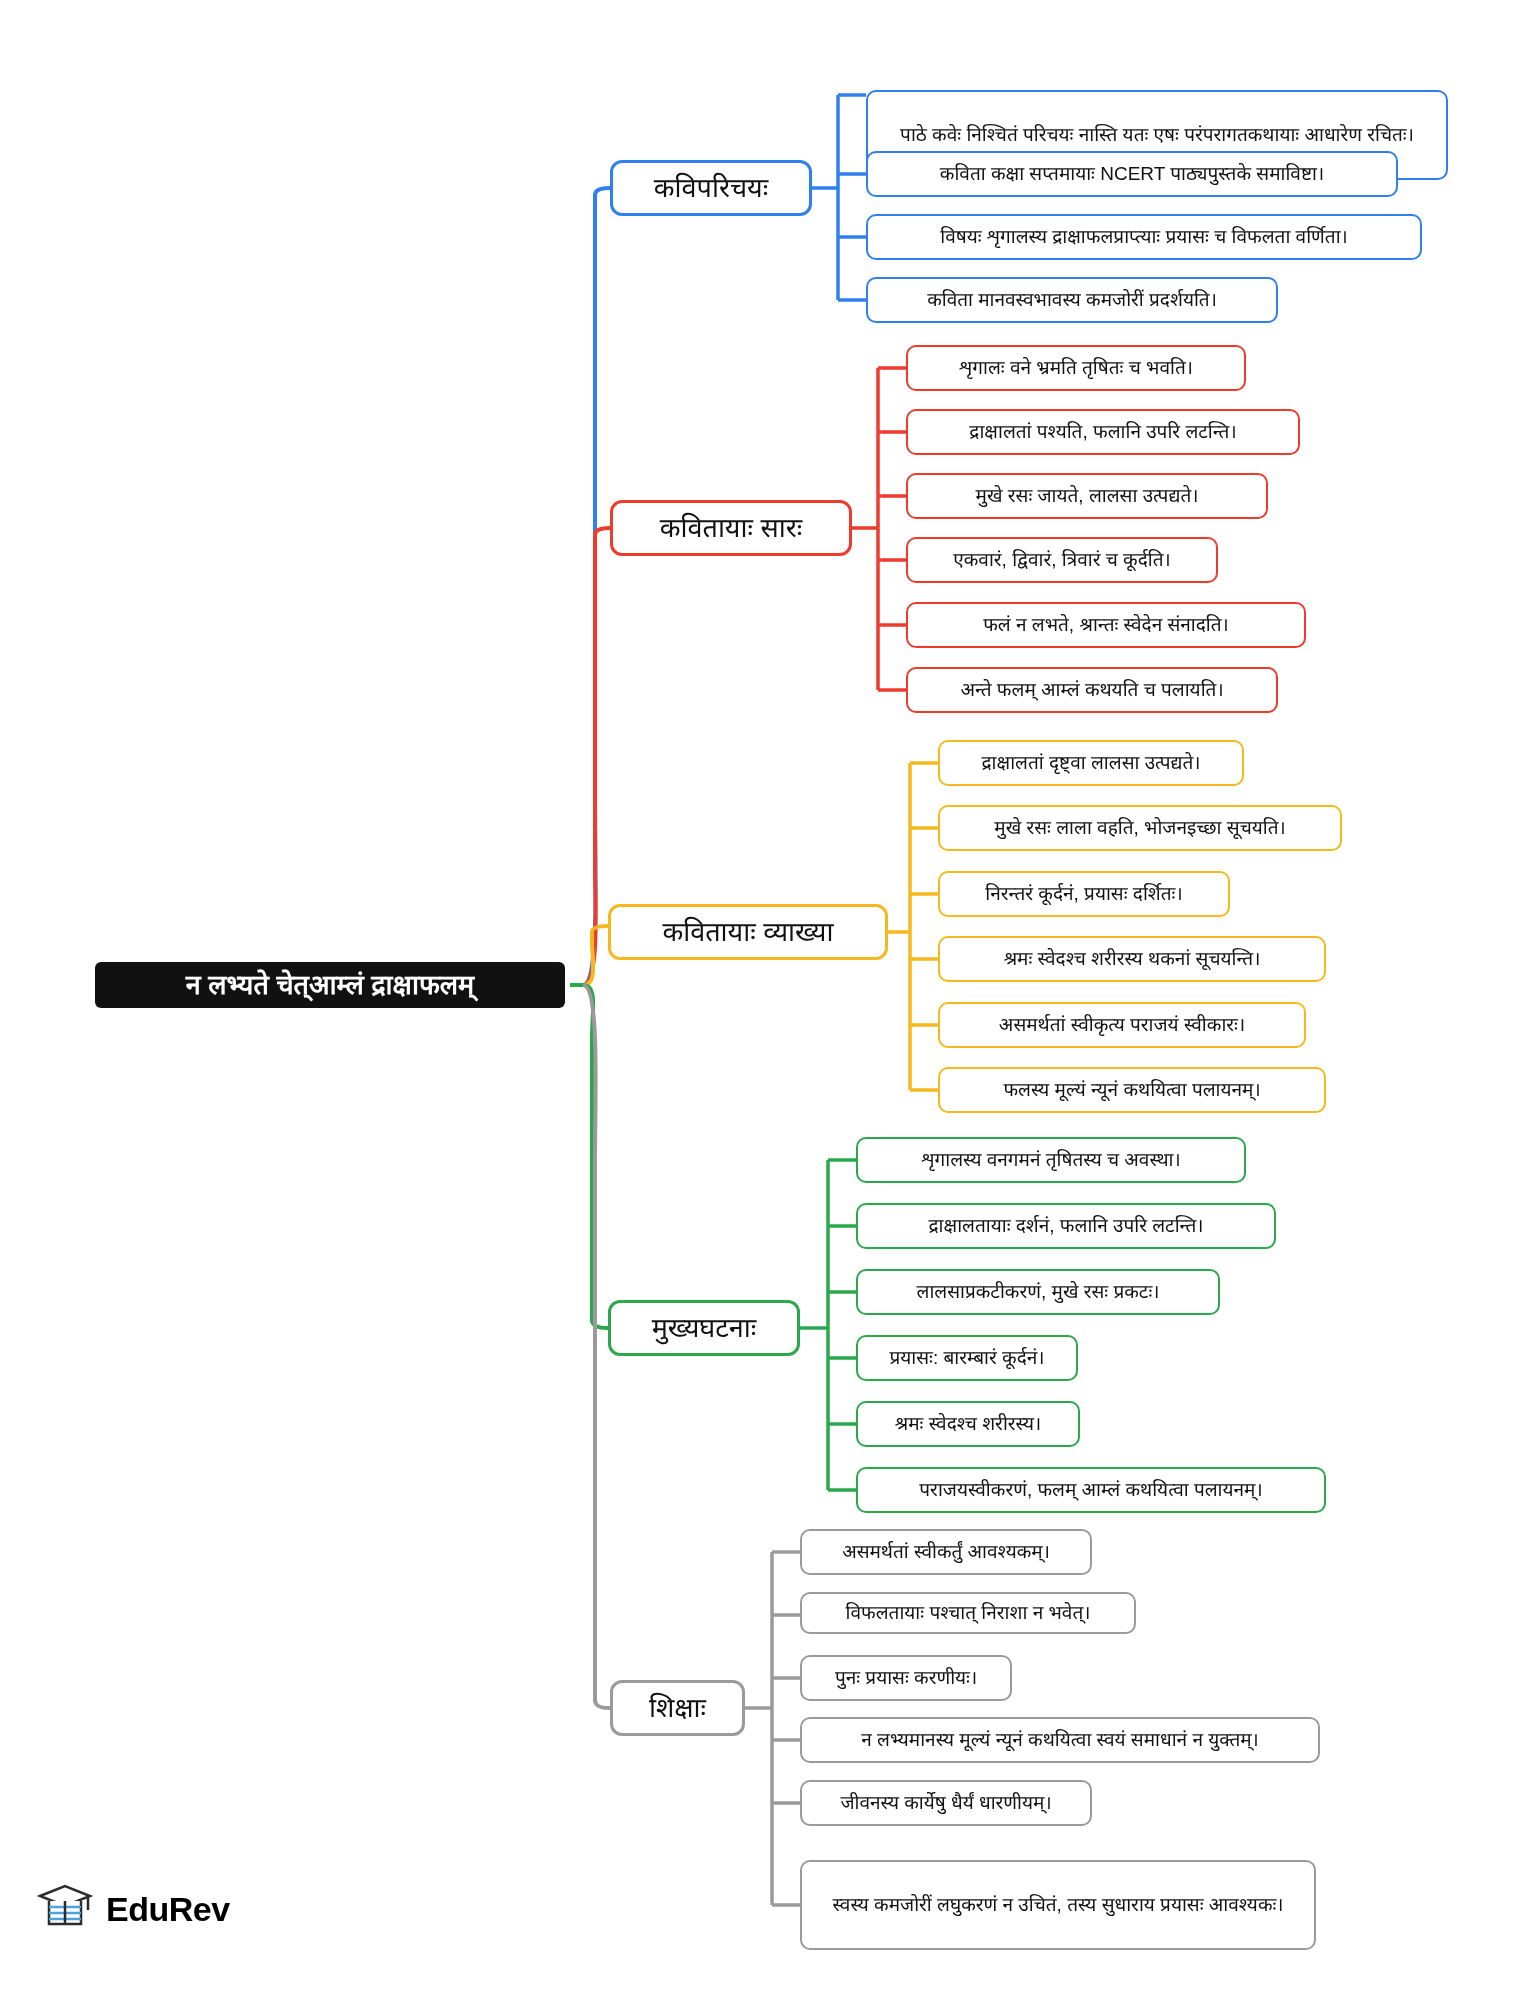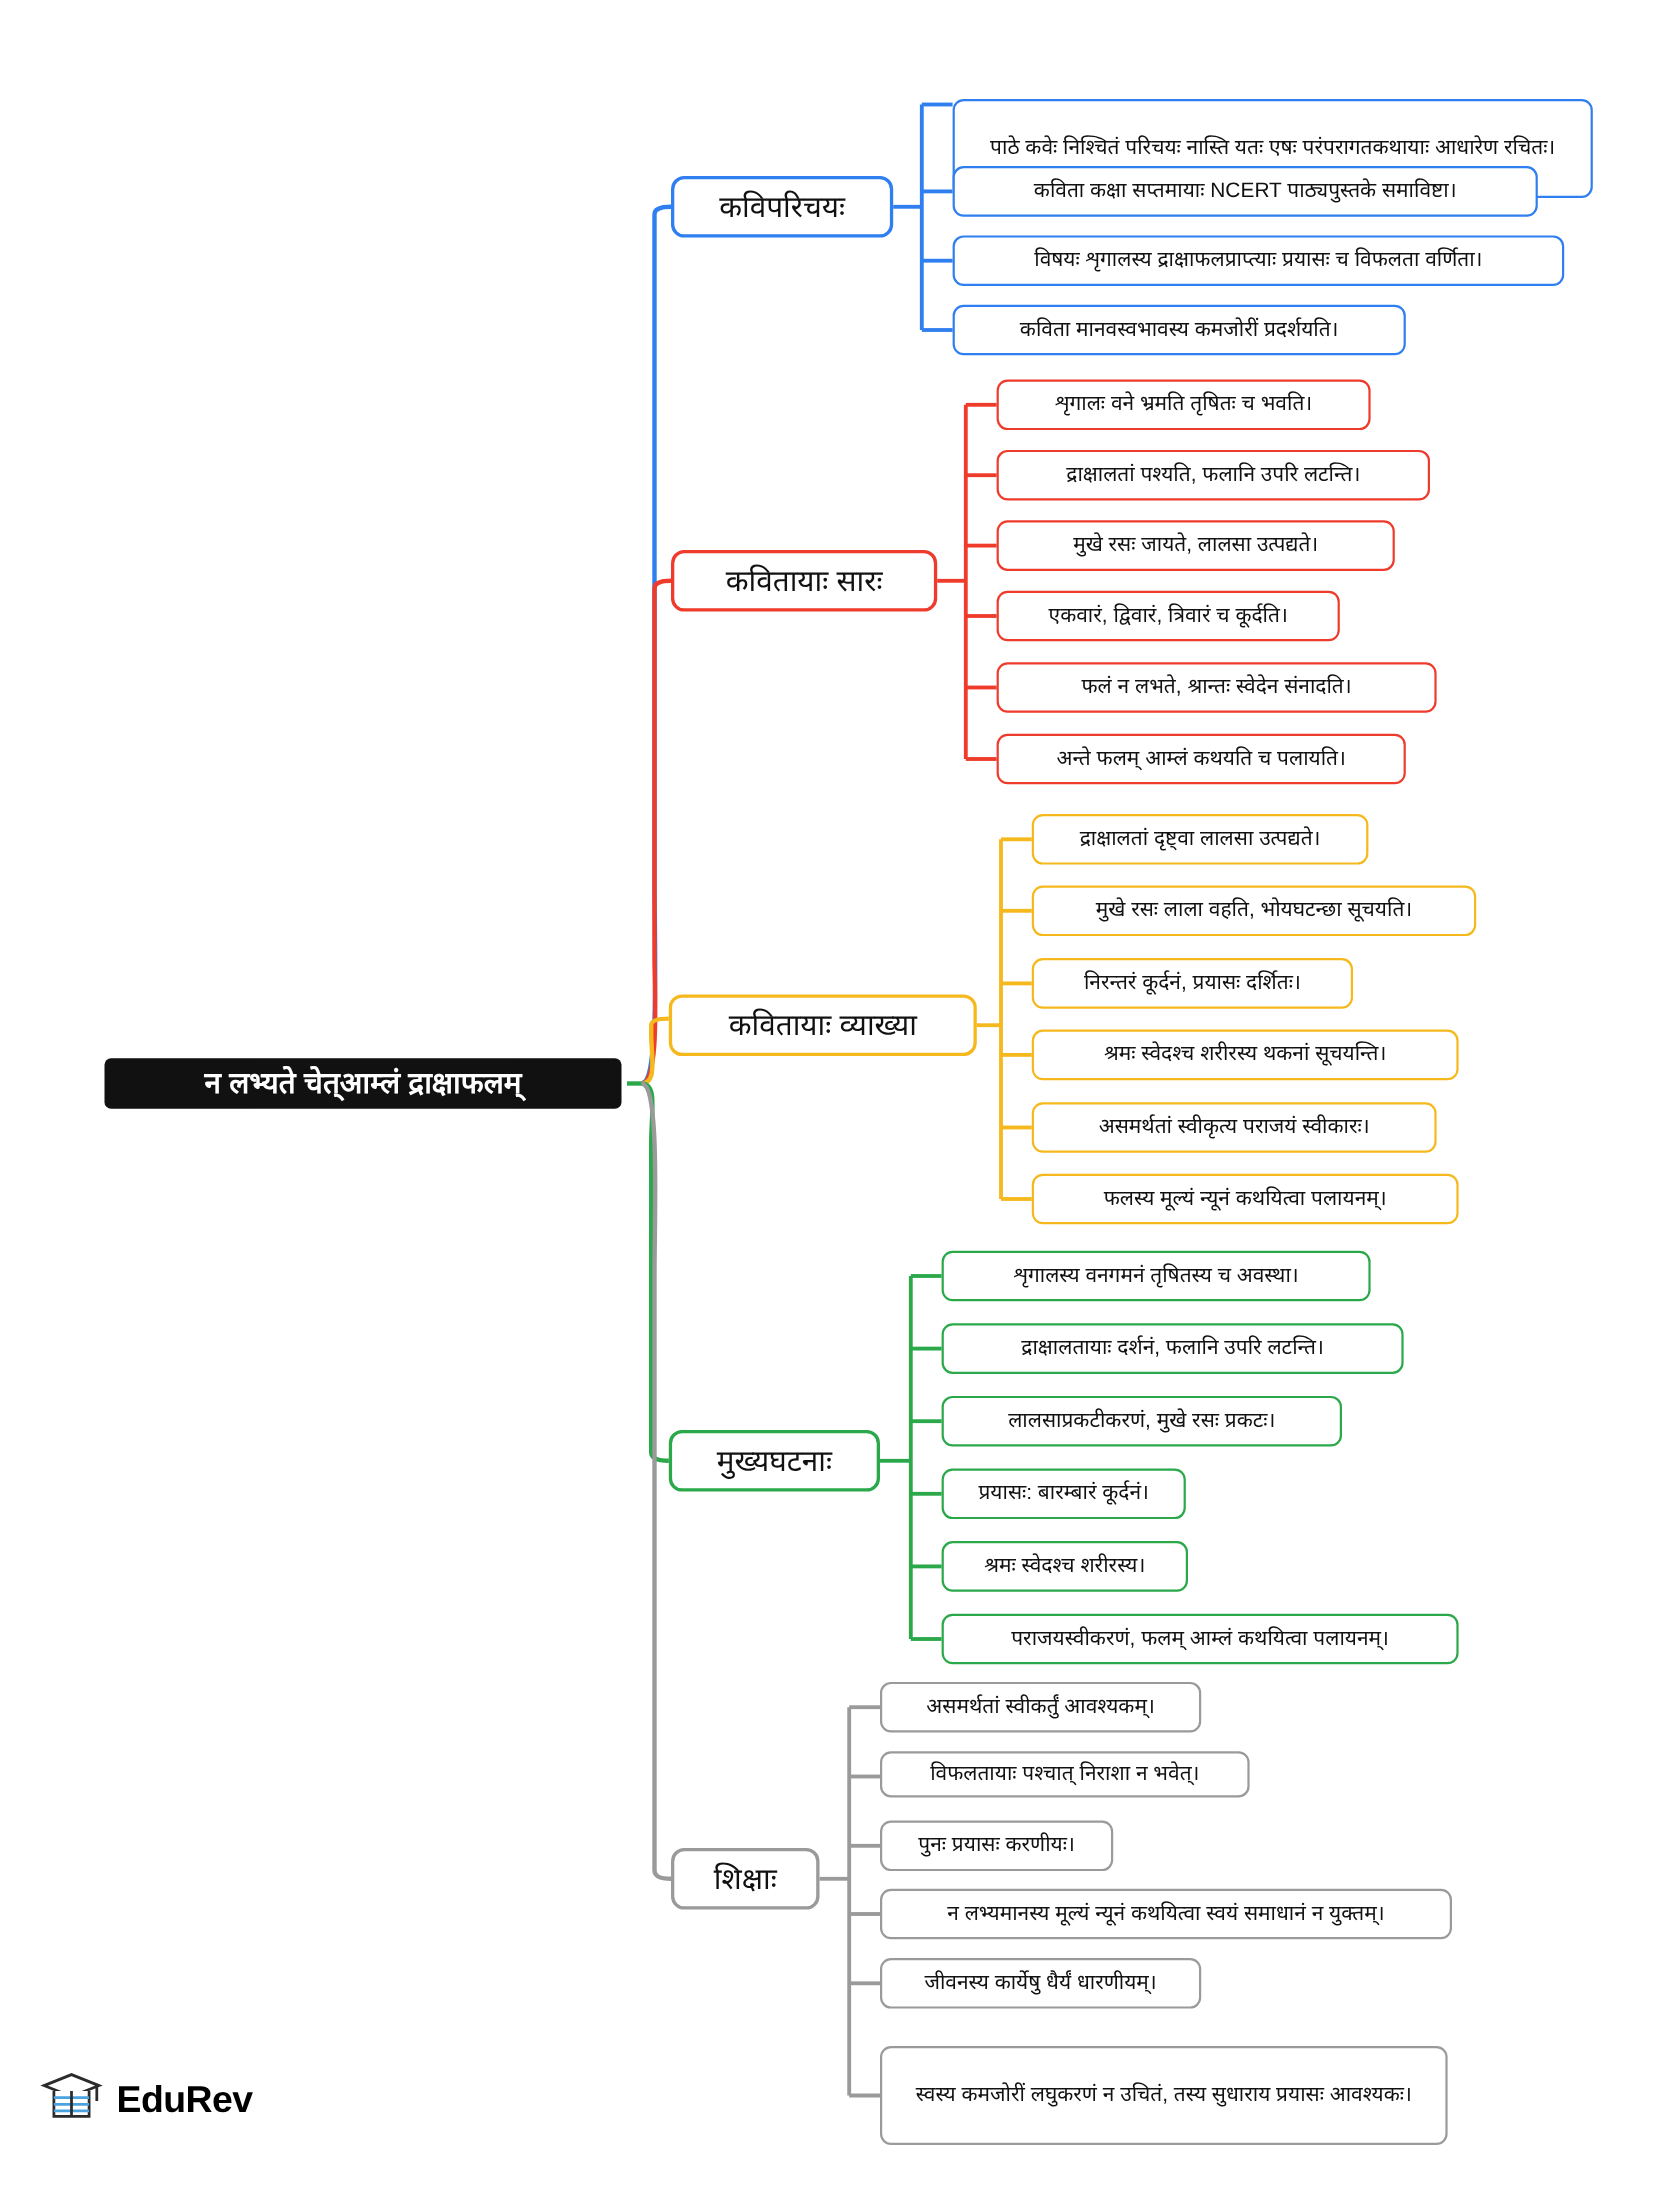--- a/index.html
+++ b/index.html
@@ -177,21 +177,21 @@
     <span>अन्ते फलम् आम्लं कथयति च पलायति।</span>
   </div>
 
   <div class="node branch" style="left:608px; top:904px; width:280px; height:56px; border-color:#f5b91e;">
     <span>कवितायाः व्याख्या</span>
   </div>
   <div class="node leaf" style="left:938px; top:740px; width:306px; height:46px; border-color:#f5b91e;">
     <span>द्राक्षालतां दृष्ट्वा लालसा उत्पद्यते।</span>
   </div>
   <div class="node leaf" style="left:938px; top:805px; width:404px; height:46px; border-color:#f5b91e;">
-    <span>मुखे रसः लाला वहति, भोयघटन्छा सूचयति।</span>
+    <span>मुखे रसः लाला वहति, भोजनइच्छा सूचयति।</span>
   </div>
   <div class="node leaf" style="left:938px; top:871px; width:292px; height:46px; border-color:#f5b91e;">
     <span>निरन्तरं कूर्दनं, प्रयासः दर्शितः।</span>
   </div>
   <div class="node leaf" style="left:938px; top:936px; width:388px; height:46px; border-color:#f5b91e;">
     <span>श्रमः स्वेदश्च शरीरस्य थकनां सूचयन्ति।</span>
   </div>
   <div class="node leaf" style="left:938px; top:1002px; width:368px; height:46px; border-color:#f5b91e;">
     <span>असमर्थतां स्वीकृत्य पराजयं स्वीकारः।</span>
   </div>

